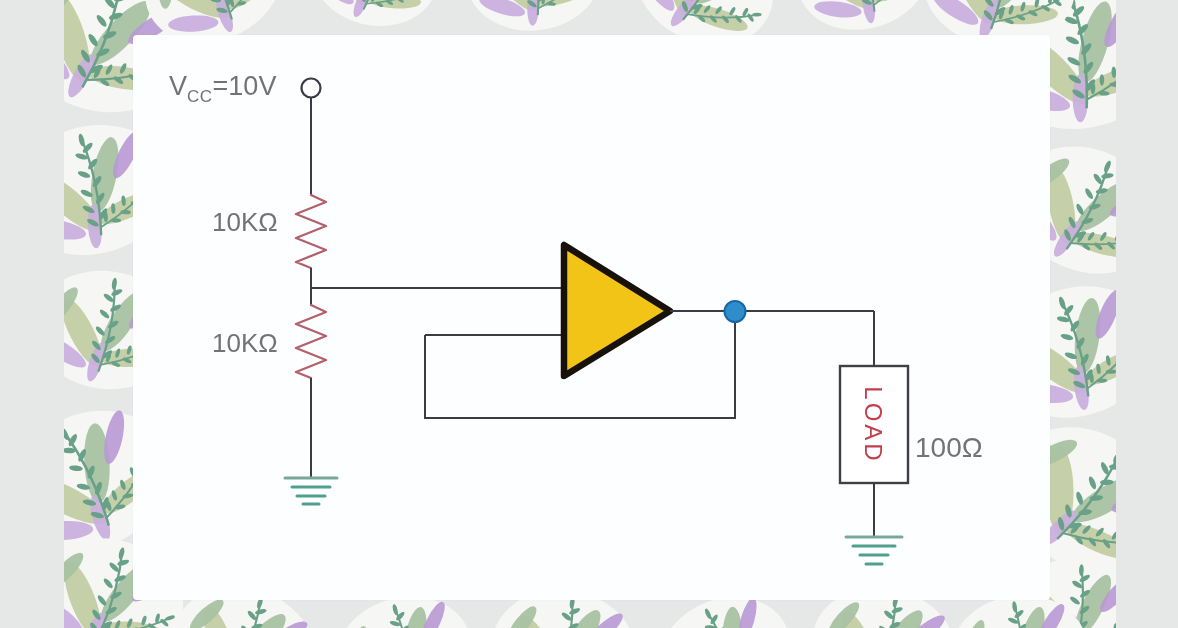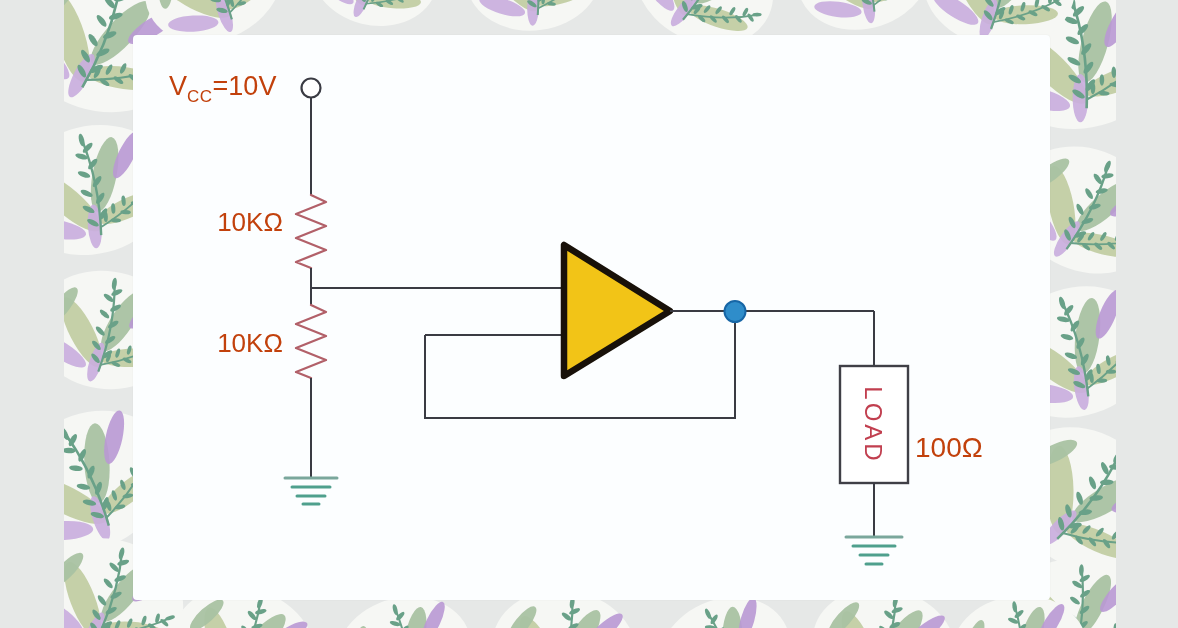--- a/index.html
+++ b/index.html
@@ -15,26 +15,26 @@
     overflow:hidden;background:#e6e8e7;
   }
   .floral-band svg{display:block;}
   .canvas{
     position:absolute;left:133px;top:35px;width:917px;height:565px;
     background:#fcfeff;border-radius:4px;
     box-shadow:0 0 2px rgba(0,0,0,0.06);
   }
   .circuit-svg{position:absolute;left:0;top:0;}
   .label{
-    position:absolute;color:#c2410c;white-space:nowrap;
+    position:absolute;color:#737373;white-space:nowrap;
     -webkit-user-select:none;user-select:none;
   }
   .vcc-label{left:36px;top:36px;font-size:27px;}
   .vcc-label sub{font-size:17px;vertical-align:-7px;letter-spacing:0.5px;}
-  .res-label{width:76px;text-align:center;font-size:26px;left:79px;}
+  .res-label{width:76px;text-align:left;font-size:26px;left:79px;}
   .r1-label{top:172px;}
   .r2-label{top:293px;}
   .load-value-label{left:782px;top:397px;font-size:28px;}
   .load-text-wrap{
     position:absolute;left:706px;top:331px;width:68px;height:117px;
     display:flex;align-items:center;justify-content:center;
   }
   .load-text-wrap span{
     display:block;transform:rotate(90deg);white-space:nowrap;
     font-size:24px;letter-spacing:3px;color:#c13f4f;

